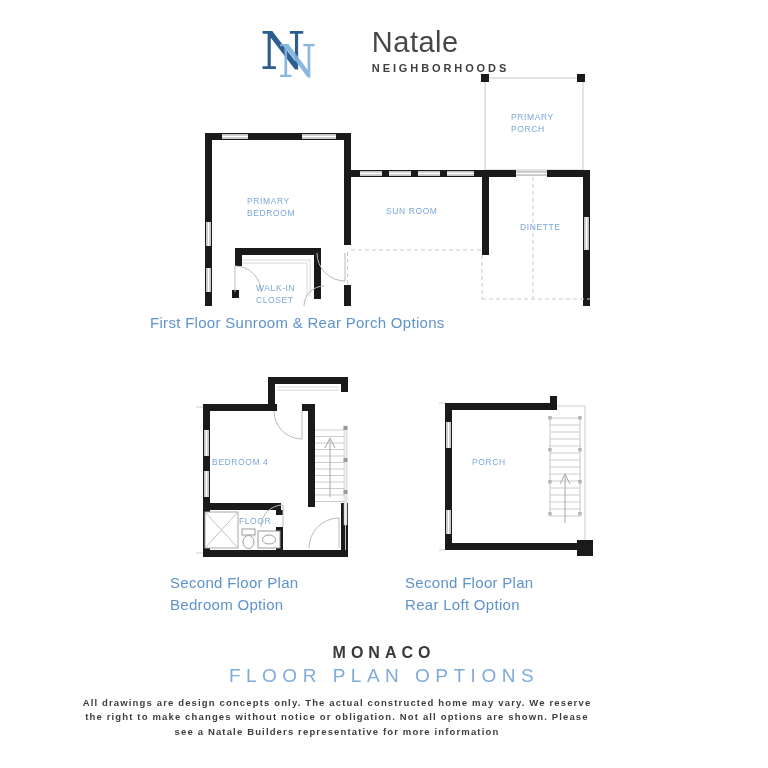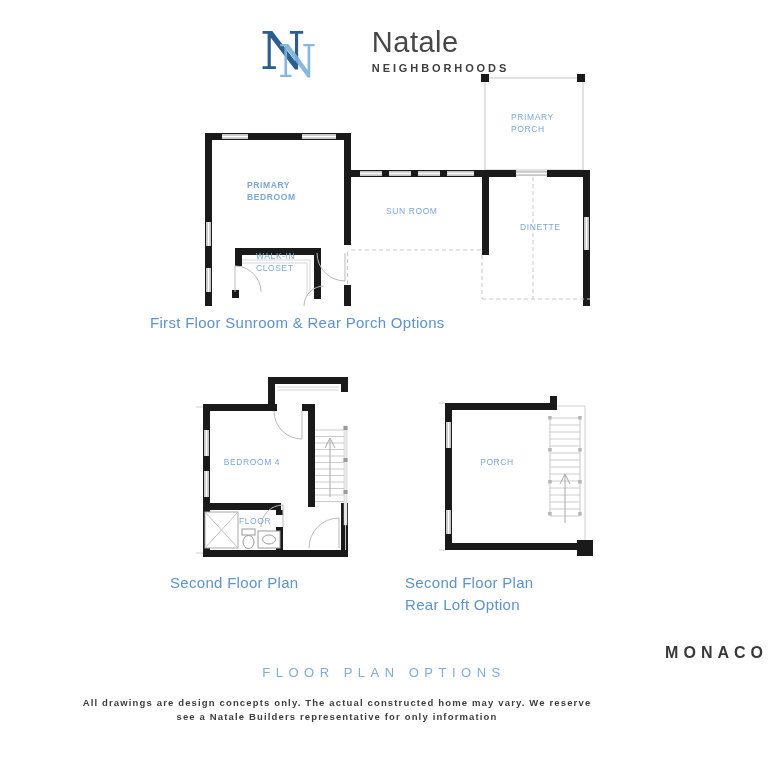--- a/index.html
+++ b/index.html
@@ -8,26 +8,26 @@
   
   .logo{position:absolute;top:22px;left:0;width:768px;display:flex;justify-content:center;align-items:flex-start;gap:9px;}
   .logo-text{display:flex;flex-direction:column;padding-top:6px;margin-left:40px;}
   .brand{font-size:29px;color:#474747;letter-spacing:.5px;line-height:1;}
   .tagline{font-size:11px;font-weight:700;letter-spacing:2.9px;color:#3e3e3e;margin-top:5px;text-align:right;}
   
   .planbox{position:absolute;}
   .planbox svg{position:absolute;left:0;top:0;}
   .rlabel{position:absolute;font-size:8.5px;letter-spacing:.6px;color:#7BA6D8;line-height:1.4;}
   .nowrap{white-space:nowrap;}
-  .ctr{text-align:center;}
+  .ctr{}
   .caption{position:absolute;font-size:15px;color:#5E92CB;letter-spacing:.3px;line-height:1.45;}
   
-  .plan-name{position:absolute;top:644px;left:0;width:768px;text-align:right;font-size:16px;font-weight:700;
+  .plan-name{position:absolute;top:644px;left:0;width:768px;text-align:center;font-size:16px;font-weight:700;
              letter-spacing:5px;color:#393939;}
-  .subtitle{position:absolute;top:665px;left:0;width:768px;text-align:center;font-size:13px;
+  .subtitle{position:absolute;top:665px;left:0;width:768px;text-align:center;font-size:19px;
             letter-spacing:5.5px;color:#7FABDC;}
   .disclaimer{position:absolute;top:696px;left:0;width:674px;text-align:center;color:#3d3d3d;}
   .disclaimer div{font-size:9.5px;font-weight:700;letter-spacing:1.15px;line-height:1.5;}
 </style>
 </head>
 <body>
 
 <div class="page">
 
   <div class="logo">
@@ -98,25 +98,25 @@
       </g>
 
       <g fill="none" stroke="#c9c9c9" stroke-width="1" stroke-dasharray="4,3">
         <path d="M161,178 H292"></path>
         <path d="M343,105 V227"></path>
         <path d="M292,227 H400"></path>
         <path d="M292,183 V227"></path>
         <path d="M157.5,180 V212"></path>
       </g>
     </svg>
-    <span class="rlabel" style="left:57px;top:108px;width:64px;font-weight:bold;">PRIMARY BEDROOM</span>
+    <span class="rlabel" style="left:57px;top:124px;width:64px;">PRIMARY BEDROOM</span>
     <span class="rlabel nowrap" style="left:196px;top:134px;">SUN ROOM</span>
     <span class="rlabel" style="left:321px;top:40px;width:58px;">PRIMARY PORCH</span>
     <span class="rlabel nowrap" style="left:330px;top:150px;">DINETTE</span>
-    <span class="rlabel" style="left:66px;top:179px;width:52px;">WALK-IN CLOSET</span>
+    <span class="rlabel" style="left:66px;top:211px;width:52px;">WALK-IN CLOSET</span>
   </div>
 
   <div class="caption" style="left:150px;top:312px;width:390px;">First Floor Sunroom &amp; Rear Porch Options</div>
 
   <div class="planbox" style="left:195px;top:372px;width:165px;height:200px;">
     <svg width="165" height="200" viewBox="0 0 165 200">
 
       <g fill="#1A1A1A">
         <rect x="73" y="5" width="80" height="7"></rect>
         <rect x="73" y="5" width="7" height="29"></rect>
@@ -172,20 +172,21 @@
         </g>
       </g>
       <path d="M1,35 H8 M1,181 H8" stroke="#cfcfcf" stroke-width="1" fill="none"></path>
     </svg>
     <span class="rlabel ctr" style="left:17px;top:85px;width:80px;">BEDROOM 4</span>
     <span class="rlabel nowrap" style="left:44px;top:144px;">FLOOR</span>
   </div>
 
   <div class="caption" style="left:170px;top:572px;width:180px;">
     <div>Second Floor Plan</div>
+    <div>Bedroom Option</div>
   </div>
 
   <div class="planbox" style="left:435px;top:390px;width:165px;height:178px;">
     <svg width="165" height="178" viewBox="0 0 165 178">
 
       <g fill="#1A1A1A">
         <rect x="10" y="13" width="112" height="7"></rect>
         <rect x="115" y="6" width="7" height="7"></rect>
         <rect x="10" y="13" width="7" height="147"></rect>
         <rect x="10" y="153" width="132" height="7"></rect>
@@ -221,16 +222,17 @@
 
   <div class="caption" style="left:405px;top:572px;width:180px;">
     <div>Second Floor Plan</div>
     <div>Rear Loft Option</div>
   </div>
 
   <div class="plan-name">MONACO</div>
   <div class="subtitle">FLOOR PLAN OPTIONS</div>
   <div class="disclaimer">
     <div>All drawings are design concepts only. The actual constructed home may vary. We reserve</div>
-    <div>see a Natale Builders representative for only information</div>
+    <div>the right to make changes without notice or obligation. Not all options are shown. Please</div>
+    <div>see a Natale Builders representative for more information</div>
   </div>
 
 </div>
 
 </body></html>

